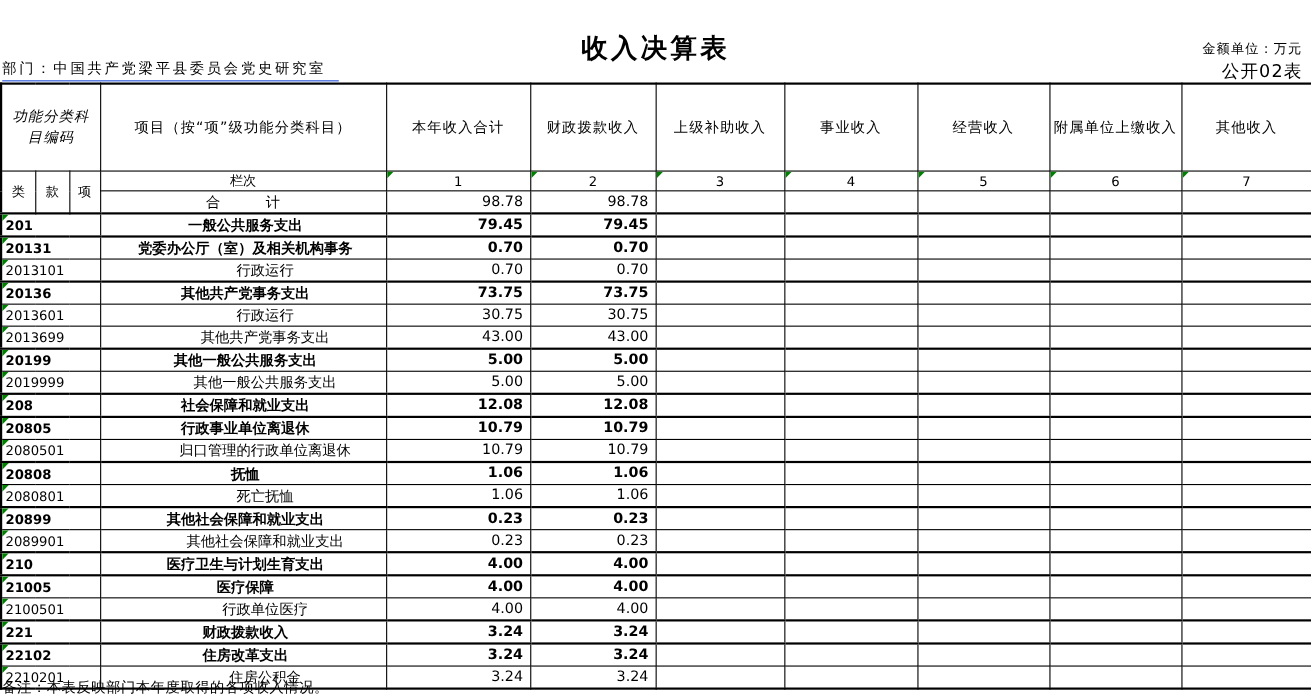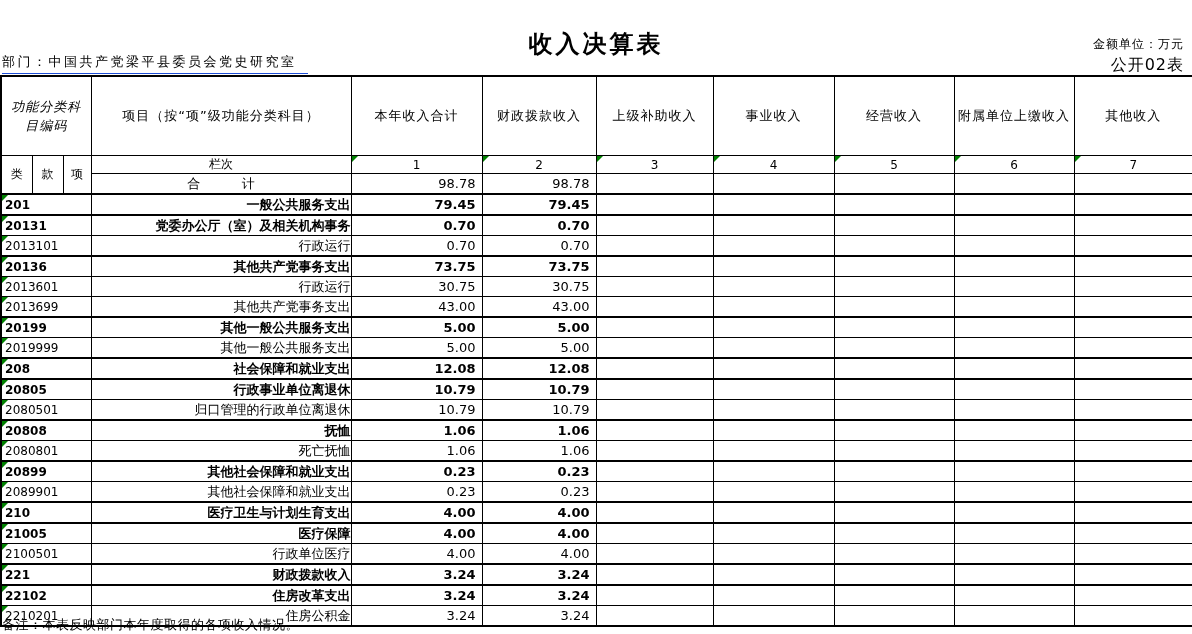--- a/index.html
+++ b/index.html
@@ -47,21 +47,21 @@
     font-size:13px;
     vertical-align:middle;
   }
   tr.h1 th { height:78px; text-align:center; letter-spacing:1px; }
   th.code-group { white-space:normal; font-size:13px; line-height:1.5; padding:0 4px;font-style:italic; }
   tr.h2 td { height:17px; font-size:12px; text-align:center; position:relative; }
   tr.h3 td { height:19px; }
   td.total-label { text-align:center; white-space:pre; }
   tbody td { height:19px; }
   td.code { font-size:12px; padding-left:3px; position:relative; text-align:left; }
-  td.name { padding-left:4px; text-align:right; }
+  td.name { padding-left:4px; text-align:center; }
   td.name.indent { padding-left:40px; }
   td.val { text-align:right; padding-right:6px; }
   tr.bold td { font-weight:bold; }
   tr.bold td, tr.h3 td { border-top-width:1px; }
   tr.bold td { border-top:2px solid #000; }
   .tri {
     position:absolute; top:0; left:0;
     width:0; height:0;
     border-top:6px solid #008000;
     border-right:6px solid transparent;

